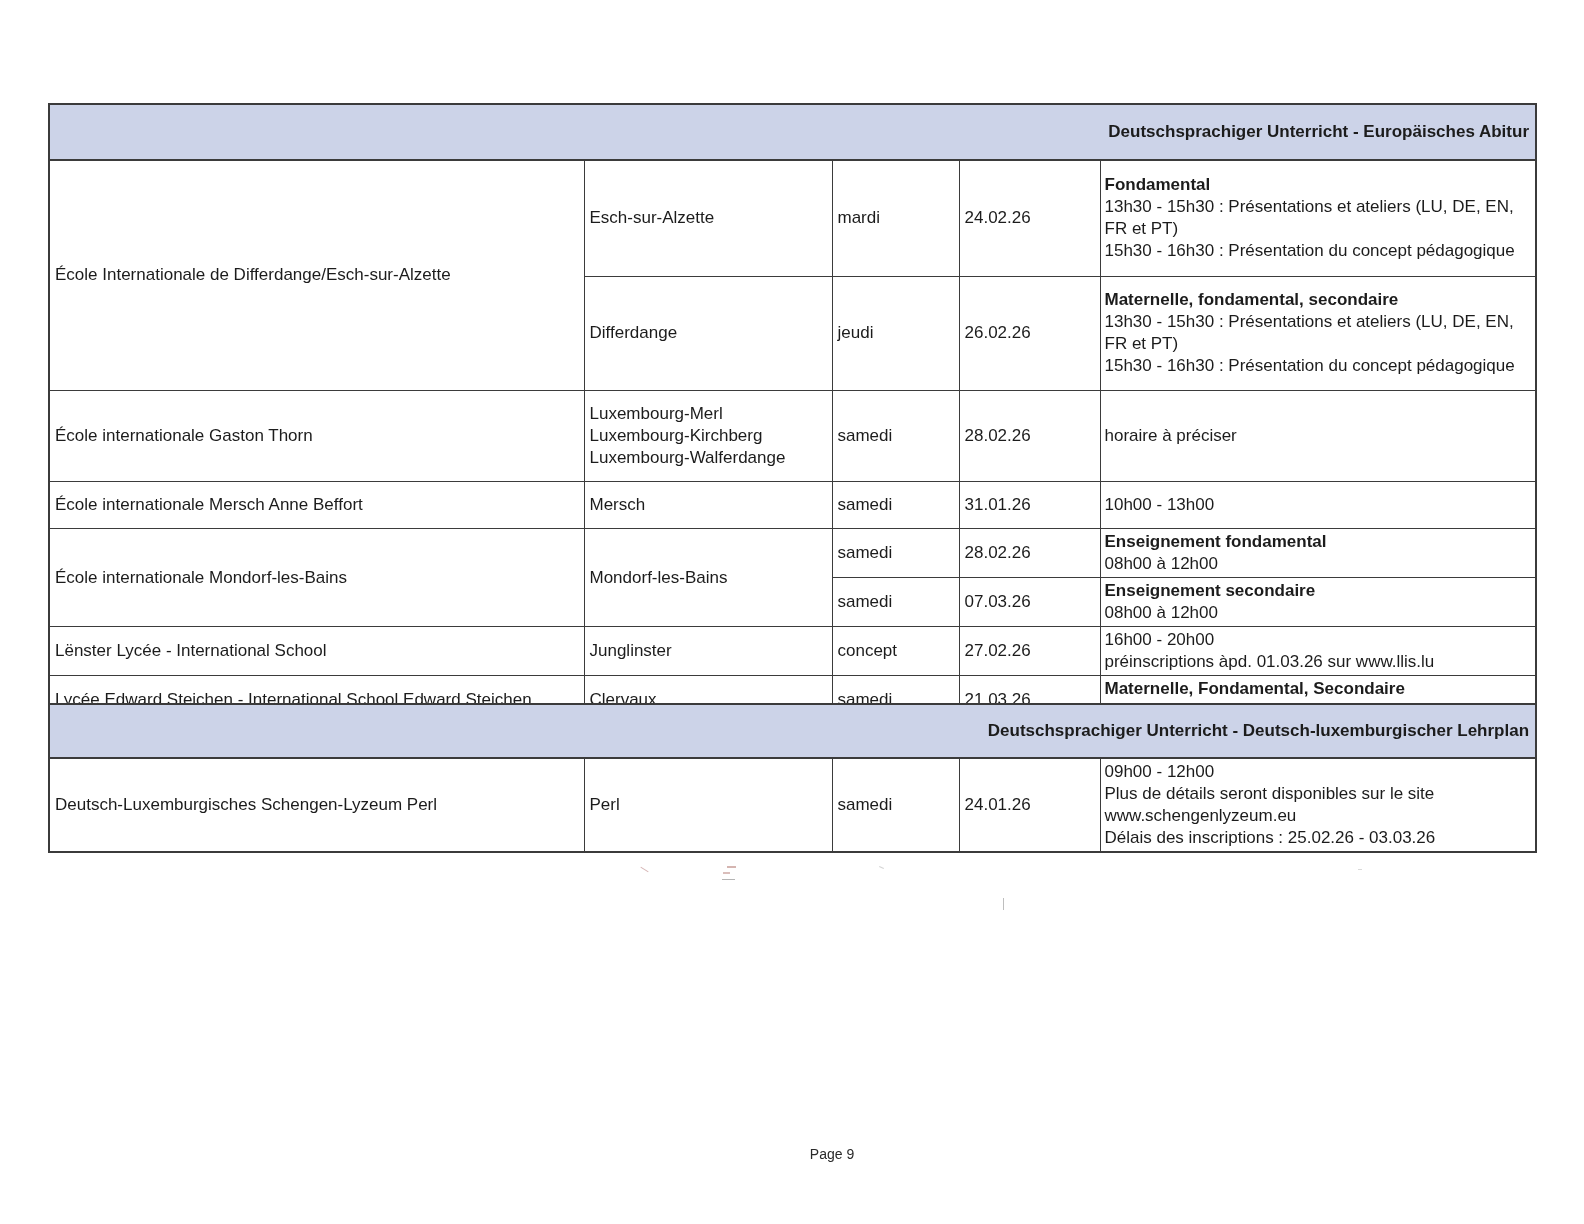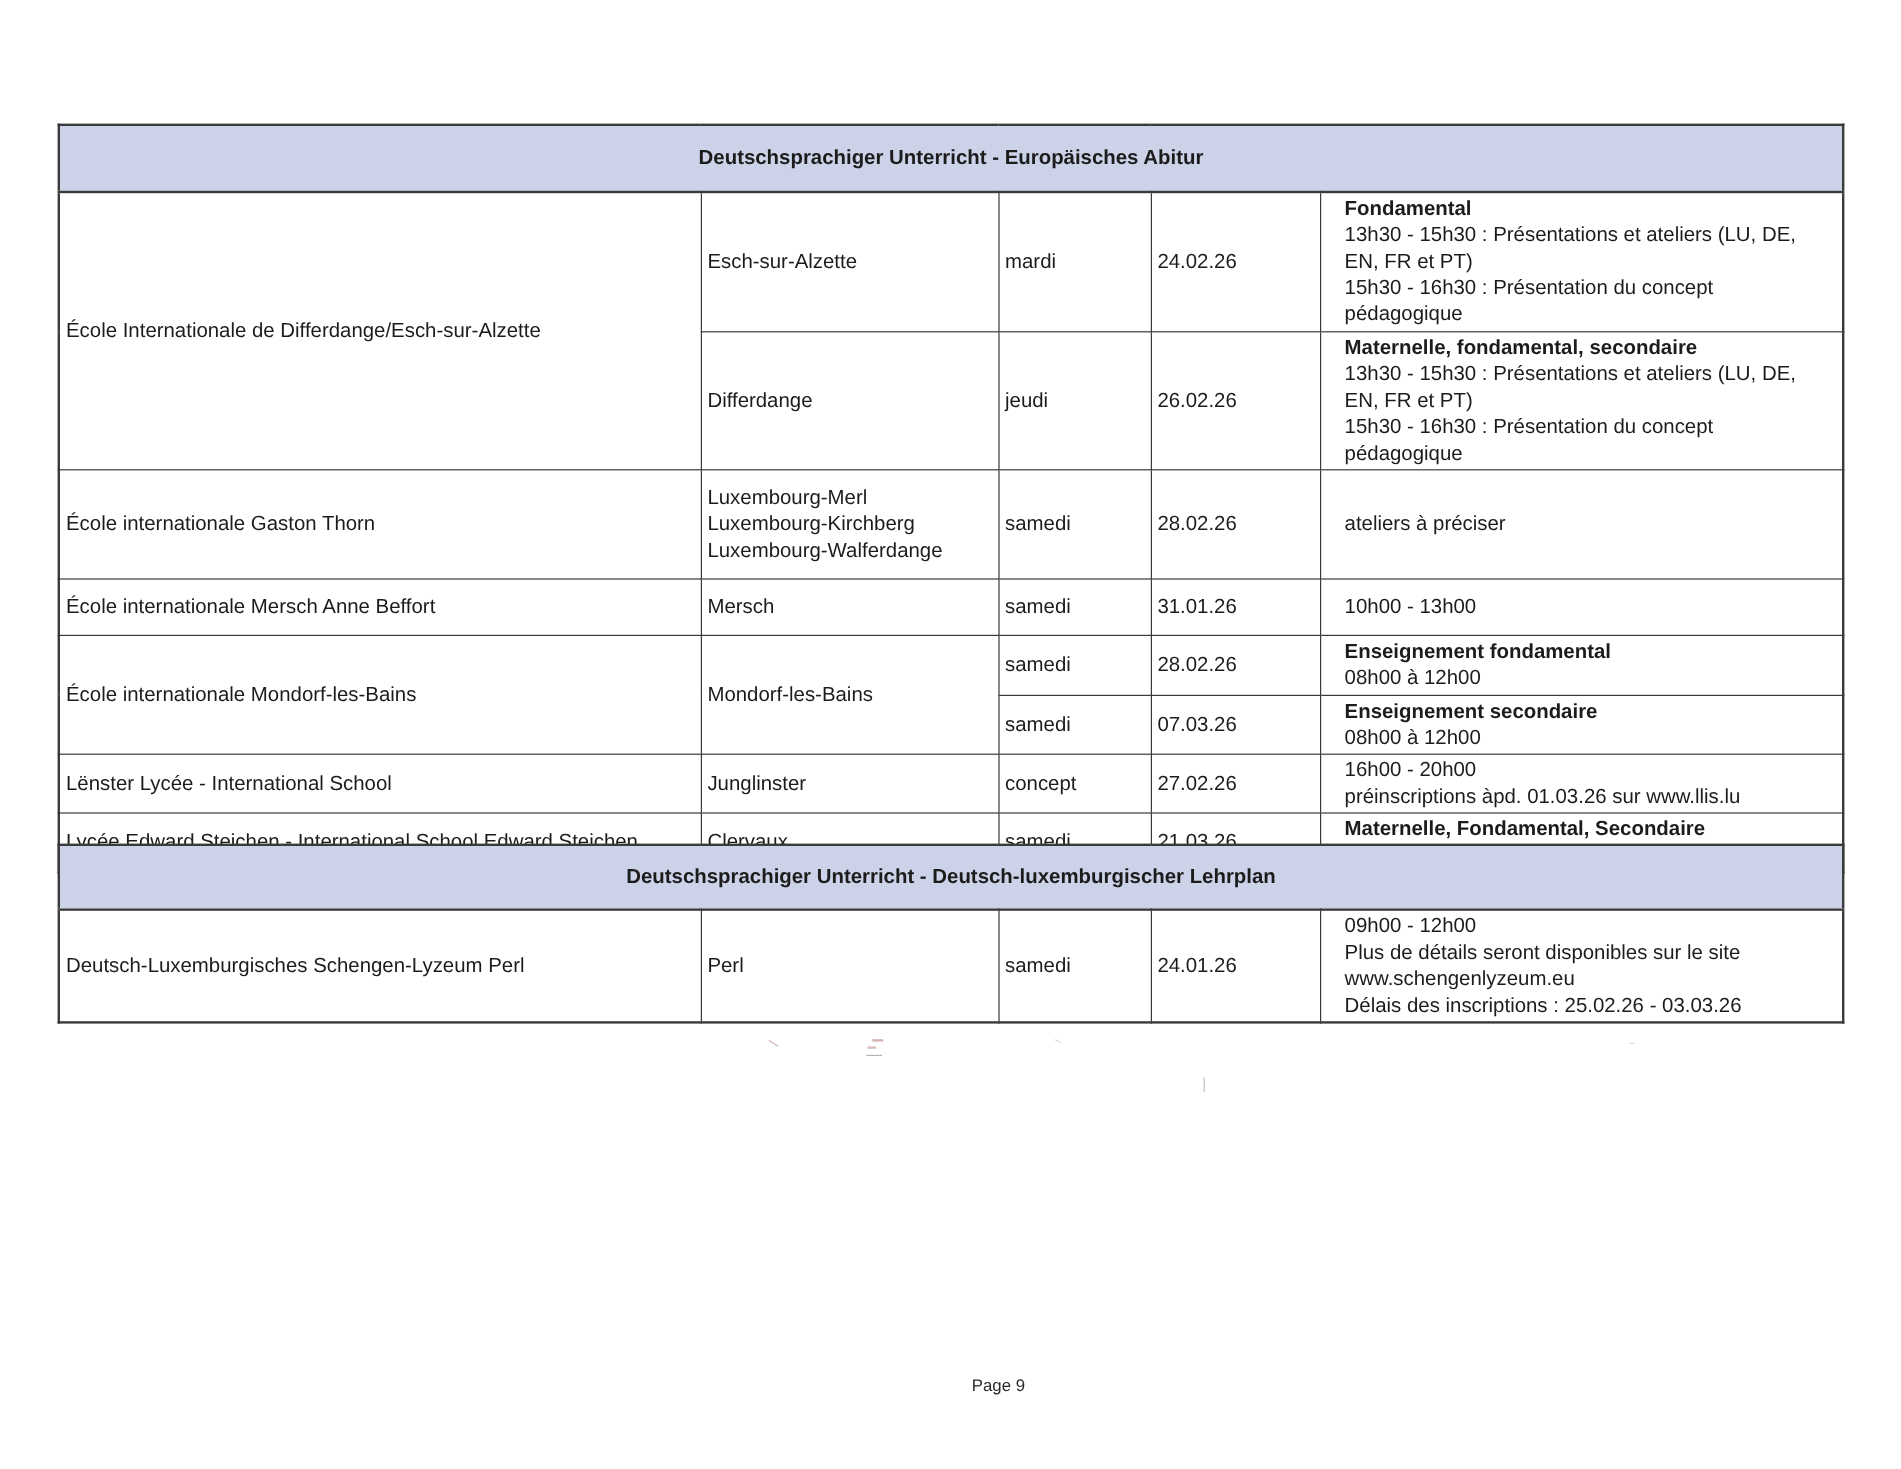--- a/index.html
+++ b/index.html
@@ -12,25 +12,25 @@
   table.doc-table {
     position:absolute; left:48px;
     border-collapse:collapse; table-layout:fixed;
     border:2px solid #3b3b3b;
     font-size:17px; line-height:1.3;
   }
   .doc-table td, .doc-table th { border:1px solid #3b3b3b; overflow:hidden; }
   th.band {
     background:#ccd3e8;
     border-bottom:2px solid #3b3b3b;
-    text-align:center; font-weight:bold;
+    text-align:right; font-weight:bold;
     padding:4px 6px; font-size:17px;
   }
   .doc-table td { vertical-align:middle; padding:12px 5px; }
-  td.details-cell { padding:2px 20px; }
+  td.details-cell { padding:2px 4px; }
   .b { font-weight:bold; }
   .page-number {
     position:absolute; left:0; top:1146px; width:1584px;
     text-align:center; font-size:14px; color:#2a2a2a;padding-left:40px;
   }
   .artifact { position:absolute; }
   .a1 { left:640px; top:869px; width:9px; height:1px; background:rgba(165,90,90,.45); transform:rotate(32deg); }
   .a2a { left:727px; top:866px; width:9px; height:2px; background:rgba(150,70,60,.40); }
   .a2b { left:723px; top:872px; width:7px; height:2px; background:rgba(150,70,60,.35); }
   .a2c { left:722px; top:879px; width:13px; height:1px; background:rgba(120,120,120,.55); }
@@ -82,21 +82,21 @@
     <tr style="height:70px">
       <td>École internationale Gaston Thorn</td>
       <td>
         <div>Luxembourg-Merl</div>
         <div>Luxembourg-Kirchberg</div>
         <div>Luxembourg-Walferdange</div>
       </td>
       <td>samedi</td>
       <td>28.02.26</td>
       <td class="details-cell">
-        <div>ateliers à préciser</div>
+        <div>horaire à préciser</div>
       </td>
     </tr>
 
     <tr style="height:43px">
       <td>École internationale Mersch Anne Beffort</td>
       <td>Mersch</td>
       <td>samedi</td>
       <td>31.01.26</td>
       <td class="details-cell">
         <div>10h00 - 13h00</div>

